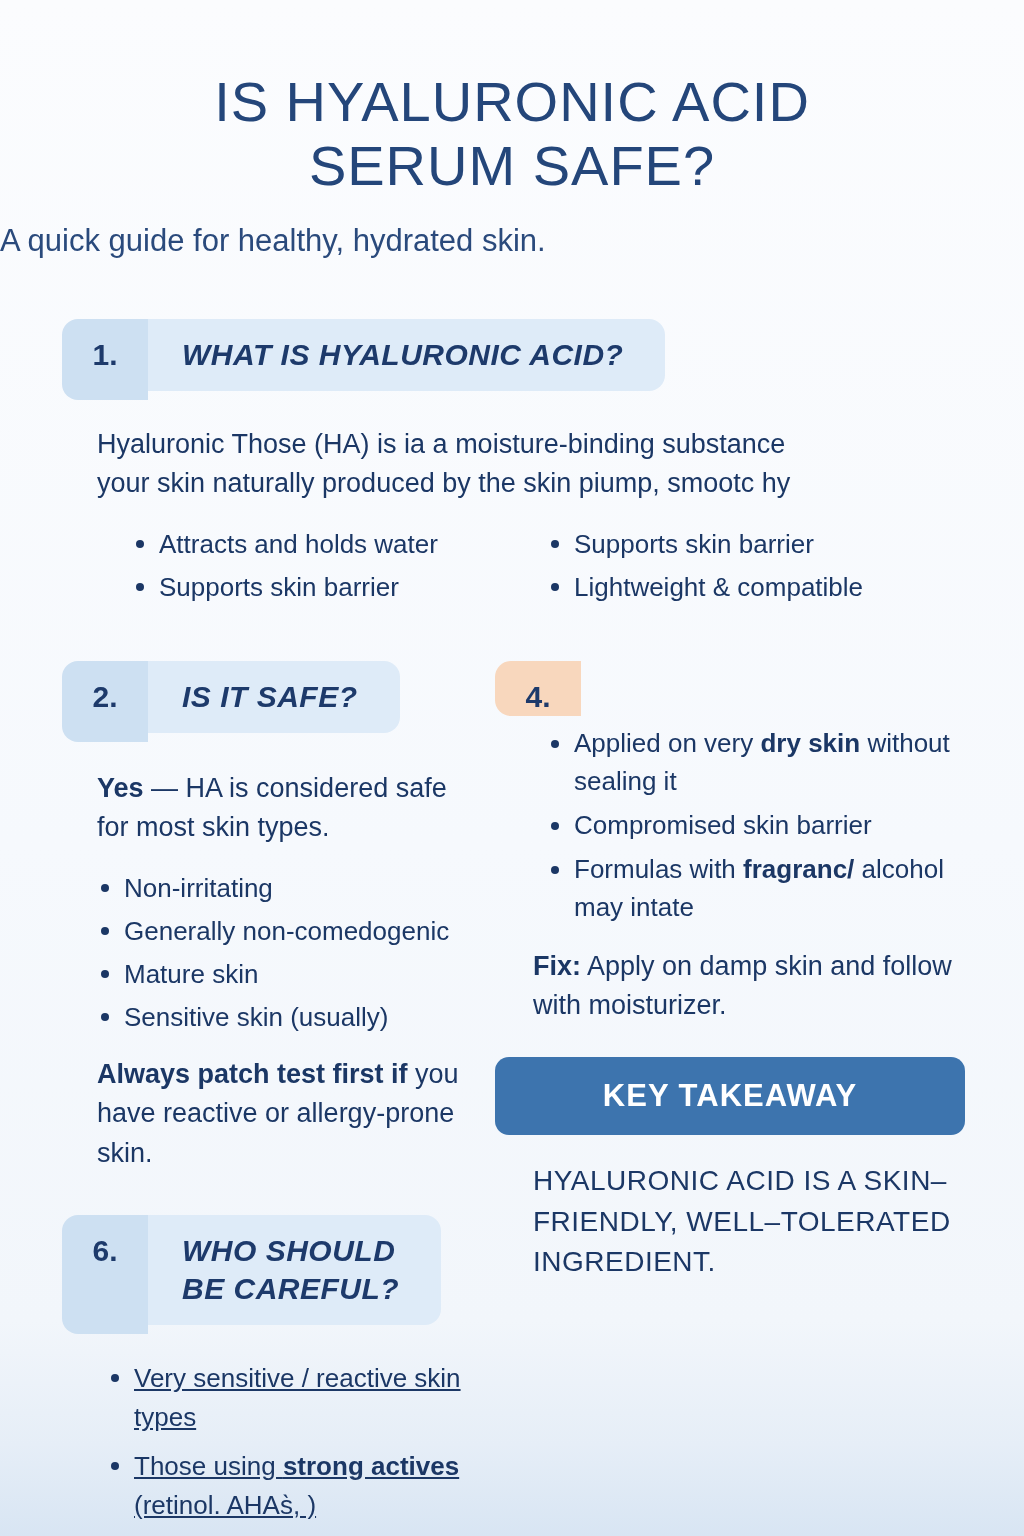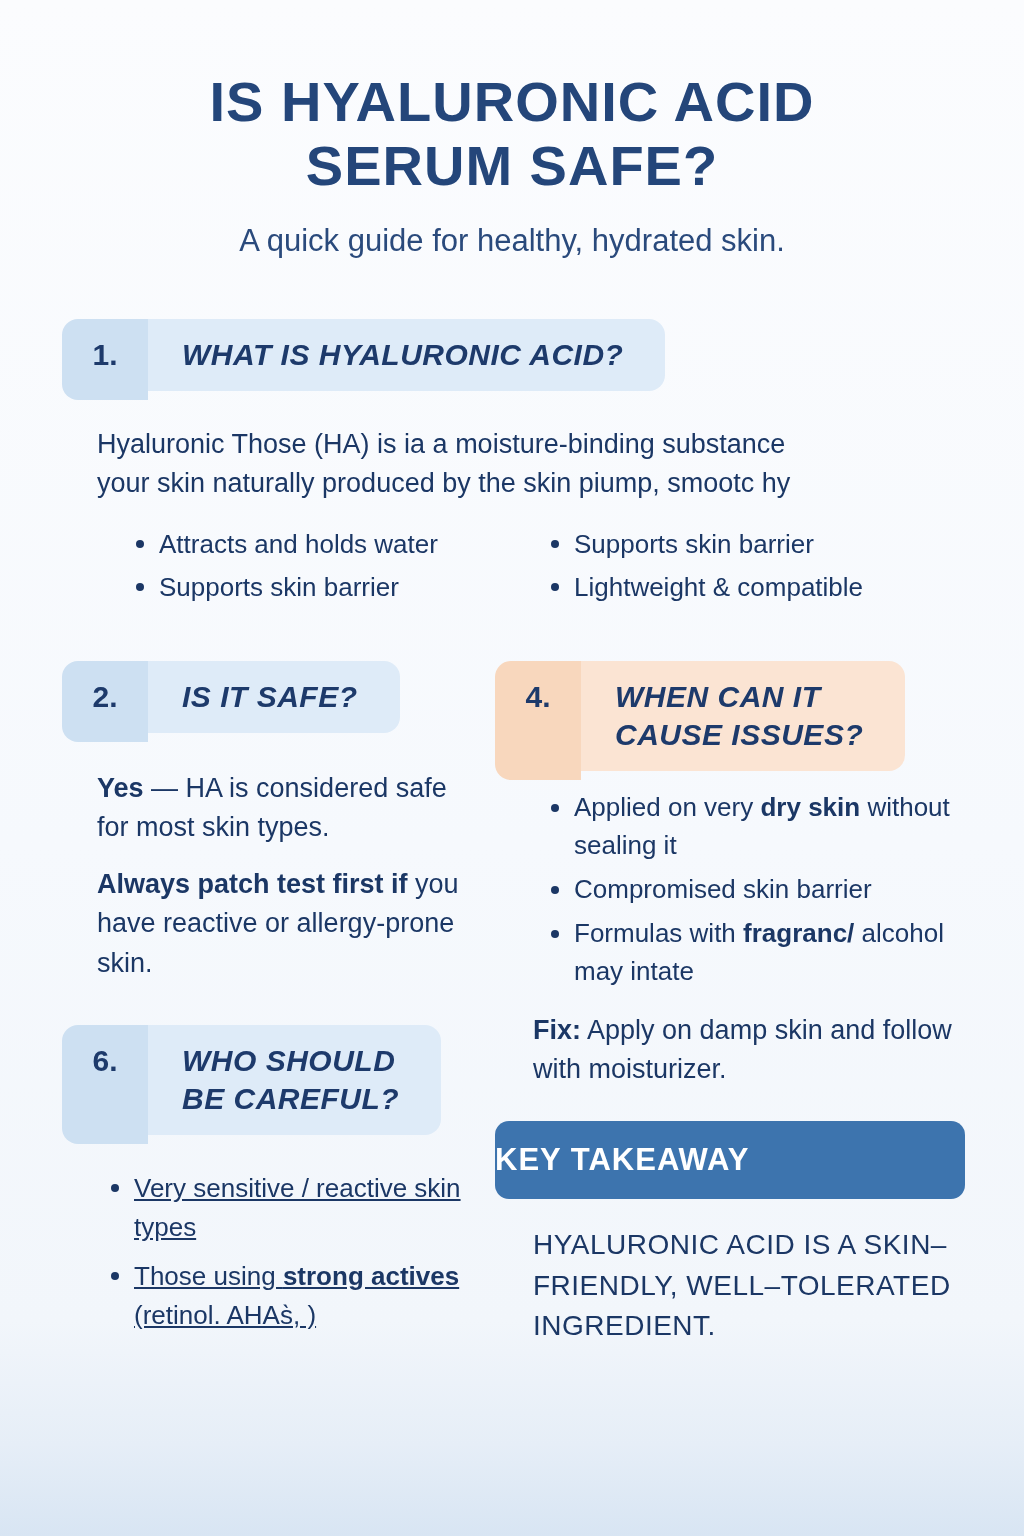--- a/index.html
+++ b/index.html
@@ -14,28 +14,28 @@
     overflow:hidden;
     background:linear-gradient(180deg,#fbfcfe 0%,#f6f9fd 55%,#f2f6fb 86%,#e6eef7 94%,#d8e5f3 100%);
     color:#1b3765;
   }
   
   .page-title{
     margin:70px auto 0;
     max-width:800px;
     text-align:center;
     font-size:56px;
-    font-weight:700;
+    font-weight:400;
     line-height:1.15;
     letter-spacing:1px;
     color:#24467a;
   }
   .page-subtitle{
     margin:24px auto 4px;
-    text-align:center;
+    text-align:left;
     font-size:31px;
     font-weight:400;
     color:#2a4a7c;
   }
   
   .sec-header{display:flex;align-items:stretch;}
   .num-tab{
     width:86px;
     flex:0 0 86px;
     margin-bottom:-9px;
@@ -110,21 +110,21 @@
   .col-right ul.bullets li{line-height:1.46;margin-bottom:6px;}
   .fix{margin:20px 0 0 38px;max-width:440px;}
   
   .takeaway-box{
     margin-top:32px;
     background:#3d74ae;
     border-radius:14px;
     height:78px;
     display:flex;
     align-items:center;
-    justify-content:flex-start;
+    justify-content:center;
     color:#ffffff;
     font-size:31px;
     font-weight:700;
     letter-spacing:1px;
   }
   .takeaway-body{
     margin:26px 0 0 38px;
     max-width:440px;
     font-size:28px;
     line-height:1.45;
@@ -166,20 +166,26 @@
     <div class="col-left">
 
       <div>
         <div class="sec-header theme-blue">
           <div class="num-tab">2.</div>
           <div class="title-box">IS IT SAFE?</div>
         </div>
         <div class="para lead">
           <span class="b">Yes</span><span> — HA is considered safe for most skin types.</span>
         </div>
+        <ul class="bullets">
+          <li>Non-irritating</li>
+          <li>Generally non-comedogenic</li>
+          <li>Mature skin</li>
+          <li>Sensitive skin (usually)</li>
+        </ul>
         <div class="para note">
           <span class="b">Always patch test first if</span><span> you have reactive or allergy-prone skin.</span>
         </div>
       </div>
 
       <div class="sec6">
         <div class="sec-header theme-blue sec6-header">
           <div class="num-tab">6.</div>
           <div class="title-box">WHO SHOULD
 BE CAREFUL?</div>
@@ -189,22 +195,20 @@
           <li><span>Those using </span><span class="b">strong actives</span><span> (retinol. AHAs̀, )</span></li>
         </ul>
       </div>
     </div>
 
     <div class="col-right">
 
       <div>
         <div class="sec-header theme-peach">
           <div class="num-tab">4.</div>
-          <div class="title-box">WHEN CAN IT
-CAUSE ISSUES?</div>
         </div>
         <ul class="bullets">
           <li><span>Applied on very </span><span class="b">dry skin</span><span> without sealing it</span></li>
           <li><span>Compromised skin barrier</span><span class="b"></span><span></span></li>
           <li><span>Formulas with </span><span class="b">fragranc/</span><span> alcohol may intate</span></li>
         </ul>
         <div class="para fix">
           <span class="b">Fix:</span><span> Apply on damp skin and follow with moisturizer.</span>
         </div>
       </div>

